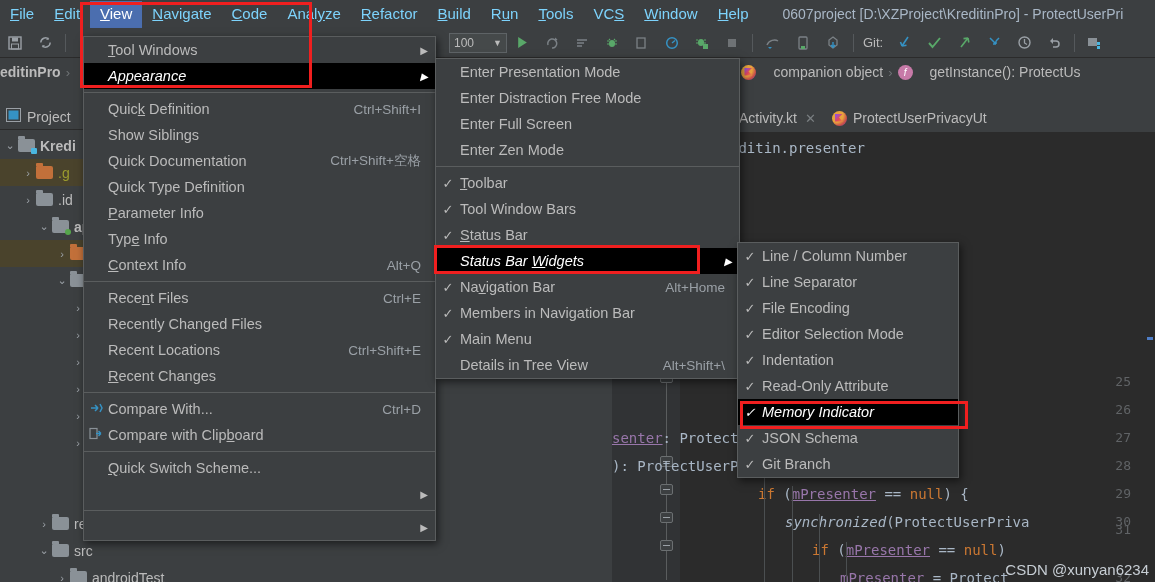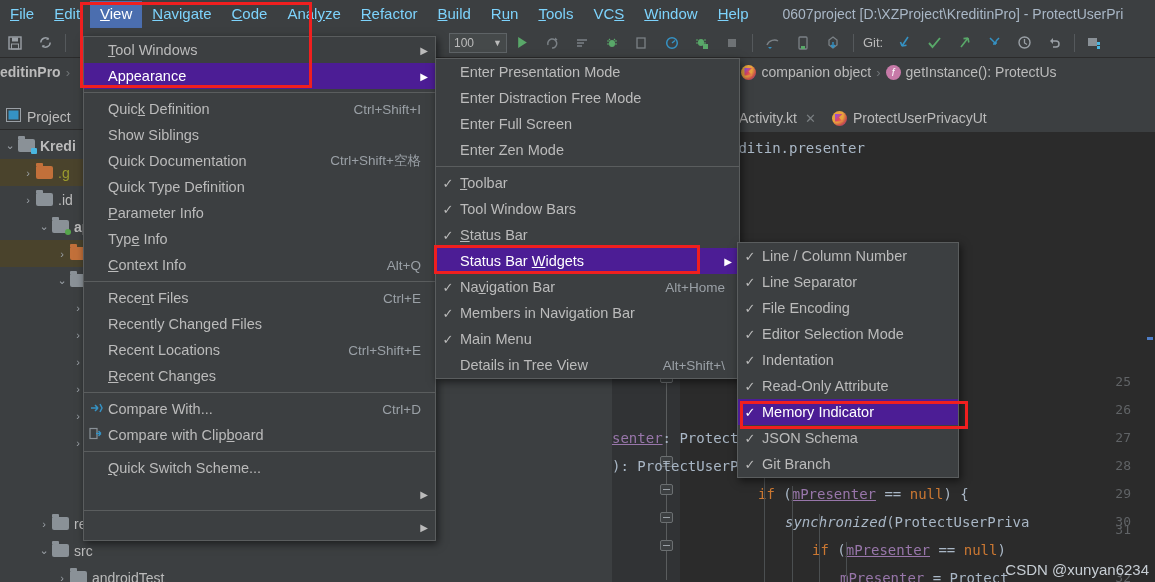--- a/index.html
+++ b/index.html
@@ -54,21 +54,21 @@
     justify-content: space-between; padding: 0 4px; margin-left: 4px;
   }
   .git-label { font-size: 13px; color: #bbbbbb; margin: 0 6px 0 4px; }
 
   
   .navbar {
     position: absolute; top: 58px; left: 0; width: 1155px; height: 28px;
     background: #3c3f41; display: flex; align-items: center;
     font-size: 14px; color: #bbbbbb; white-space: nowrap; overflow: hidden;
   }
-  .crumb { display: flex; align-items: center; gap: 5px; padding: 0 3px; }
+  .crumb { display: flex; align-items: center; gap: 17px; padding: 0 3px; }
   .crumb-sep { color: #6e7275; margin: 0 2px; font-size: 13px; }
 
   
   .project-header {
     position: absolute; top: 104px; left: 0; width: 230px; height: 26px;
     display: flex; align-items: center; gap: 6px; padding-left: 6px;
     font-size: 14px; color: #bbbbbb;
     border-bottom: 1px solid #2b2b2b;
   }
   .proj-tree {
@@ -165,21 +165,21 @@
   .menu {
     position: absolute; background: #3c3f41;
     border: 1px solid #5a5d5e;
     box-shadow: 2px 3px 8px rgba(0,0,0,0.55);
     font-size: 14.5px; color: #bbbbbb; z-index: 50;
   }
   .menu-item {
     height: 26px; display: flex; align-items: center;
     padding: 0 6px 0 0; white-space: nowrap; position: relative;
   }
-  .menu-item.sel { background: #4c1d95; color: #ffffff; }
+  .menu-item.sel { background: #000000; color: #ffffff; font-style: italic; }
   .mi-check { width: 24px; text-align: center; font-size: 13px; color: #bbbbbb; flex: none; }
   .menu-item.sel .mi-check { color: #ffffff; }
   .mi-icon { width: 24px; text-align: center; font-size: 13px; color: #5a9bd5; flex: none; }
   .mi-label { flex: 1 1 auto; padding-right: 22px; }
   .mi-short { color: #9aa0a6; font-size: 13.5px; padding-right: 8px; }
   .mi-arrow { color: #bbbbbb; font-size: 10px; position: absolute; right: 7px; }
   .menu-item.sel .mi-arrow { color: #ffffff; }
   .menu-sep { height: 1px; background: #5a5d5e; margin: 3px 0; }
 
   

